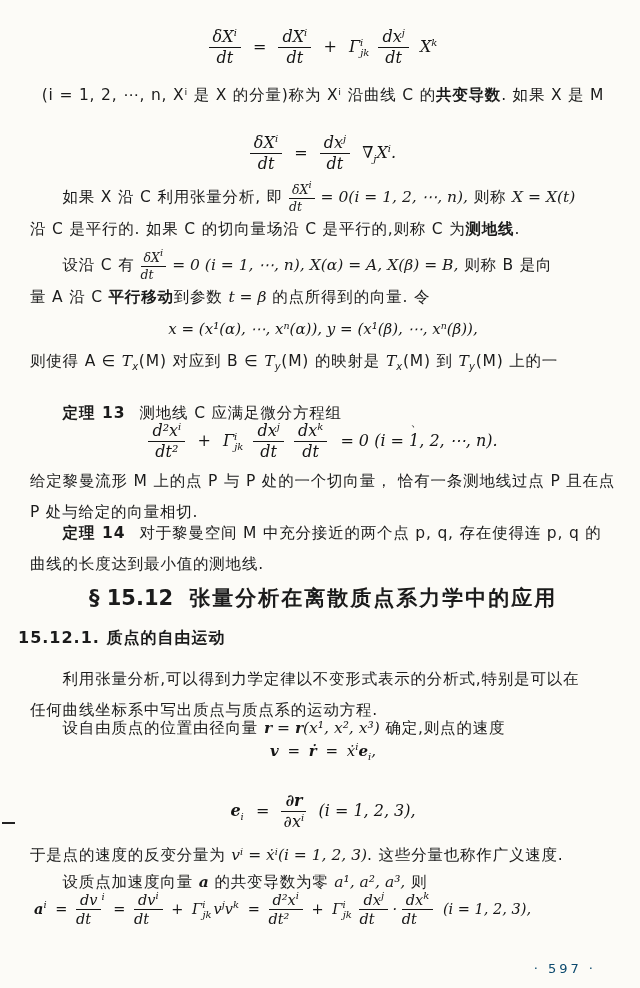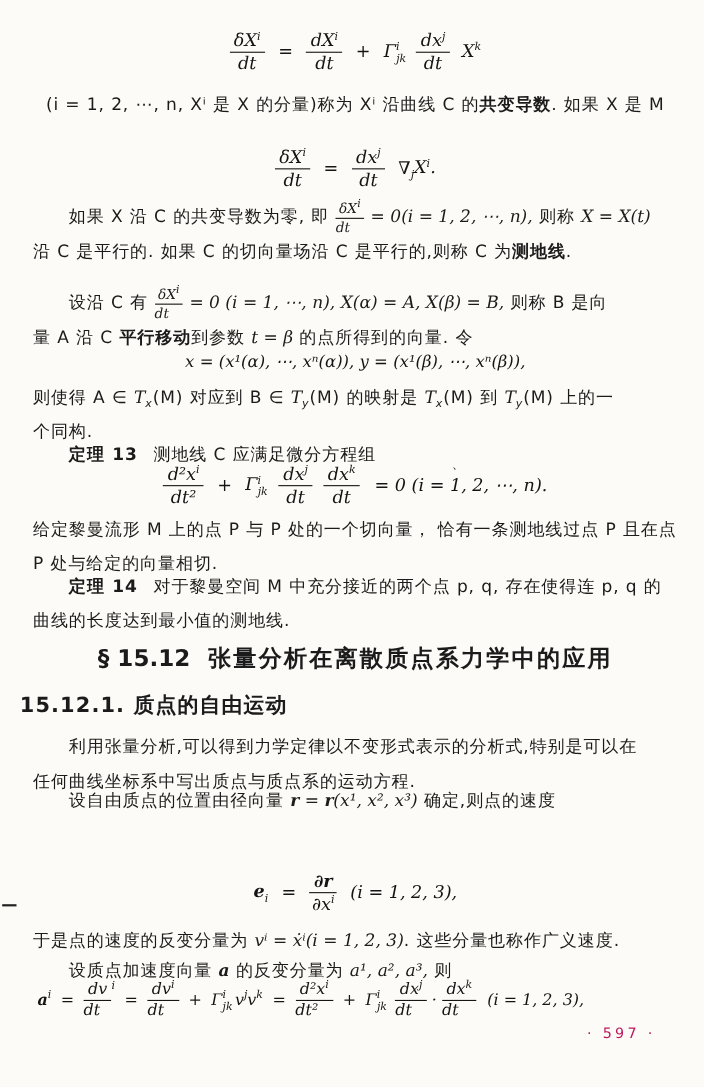--- a/index.html
+++ b/index.html
@@ -27,22 +27,22 @@
   sub { font-size:10px; line-height:0; vertical-align:-4px; font-style:italic; }
   sub.tk { margin-left:-3px; }
   .op { margin:0 7px; font-style:normal; }
   .op2 { margin:0 4px; font-style:normal; }
   .infrac { font-size:12.5px; vertical-align:-9px; margin:0 6px; }
   .infrac .fn { padding:0 3px 1px; border-bottom:1.2px solid #151515; }
   .thm-label { font-weight:bold; letter-spacing:1px; }
   .thm-text { margin-left:14px; }
   .section-title { text-align:center; font-weight:bold; font-size:21px; letter-spacing:2px; }
   .section-mark { margin-right:16px; letter-spacing:0; }
-  .subsection-title { font-weight:bold; font-size:19px; letter-spacing:1px; }
-  .pagenum { position:absolute; right:44px; bottom:40px; font-size:13px; letter-spacing:3px; color:#be185d; }
+  .subsection-title { font-weight:bold; font-size:16px; letter-spacing:1px; }
+  .pagenum { position:absolute; right:44px; bottom:12px; font-size:13px; letter-spacing:3px; color:#0c4a6e; }
   .margin-mark { position:absolute; left:2px; top:822px; width:13px; border-top:2.5px solid #222; }
   .stray { position:absolute; right:192px; top:8px; font-size:13px; color:#333; }
   .bigp { font-size:27px; font-style:normal; vertical-align:-6px; font-family:"DejaVu Serif",serif; }
 </style>
 </head>
 <body>
 
 <div class="page">
 
   <div class="blk display" style="top:28px;">
@@ -60,34 +60,33 @@
   </div>
 
   <div class="blk display" style="top:134px;">
     <span class="frac"><span class="fn"><span>δX</span><sup>i</sup></span><span class="fd">dt</span></span>
     <span class="op">=</span>
     <span class="frac"><span class="fn"><span>dx</span><sup>j</sup></span><span class="fd">dt</span></span>
     <span style="margin-left:7px;">∇</span><sub>j</sub><span>X</span><sup>i</sup><span>.</span>
   </div>
 
   <div class="blk para" style="top:182px;">
-    <div class="line ind"><span>如果 X 沿 C 的共变导数为零, 即</span><span class="frac infrac imath"><span class="fn"><span>δX</span><sup>i</sup></span><span class="fd">dt</span></span><span class="imath">= 0(i = 1, 2, ⋯, n),</span><span> 则称 </span><span class="imath">X = X(t)</span></div>
+    <div class="line ind"><span>如果 X 沿 C 利用张量分析, 即</span><span class="frac infrac imath"><span class="fn"><span>δX</span><sup>i</sup></span><span class="fd">dt</span></span><span class="imath">= 0(i = 1, 2, ⋯, n),</span><span> 则称 </span><span class="imath">X = X(t)</span></div>
     <div class="line"><span>沿 C 是平行的.  如果 C 的切向量场沿 C 是平行的,则称 C 为</span><b>测地线</b><span>.</span></div>
   </div>
 
-  <div class="blk para" style="top:260px;">
+  <div class="blk para" style="top:250px;">
     <div class="line ind"><span>设沿 C 有</span><span class="frac infrac imath"><span class="fn"><span>δX</span><sup>i</sup></span><span class="fd">dt</span></span><span class="imath">= 0 (i = 1, ⋯, n),  X(α) = A,  X(β) = B,</span><span>  则称 B 是向</span></div>
     <div class="line"><span>量 A 沿 C </span><b>平行移动</b><span>到参数  </span><span class="imath">t = β</span><span>  的点所得到的向量.  令</span></div>
   </div>
 
   <div class="blk display" style="top:320px; font-size:15px;">x = (x¹(α), ⋯, xⁿ(α)),  y = (x¹(β), ⋯, xⁿ(β)),</div>
 
   <div class="blk para" style="top:346px;">
     <div class="line"><span>则使得  A ∈ </span><span class="imath">T</span><sub>x</sub><span>(M)  对应到  B ∈ </span><span class="imath">T</span><sub>y</sub><span>(M)  的映射是  </span><span class="imath">T</span><sub>x</sub><span>(M)  到  </span><span class="imath">T</span><sub>y</sub><span>(M)  上的一</span></div>
-    <div class="line">个同构.</div>
   </div>
 
   <div class="blk para ind" style="top:398px;">
     <span class="thm-label">定理 13</span><span class="thm-text">测地线 C 应满足微分方程组</span>
     <span class="stray">、</span>
   </div>
 
   <div class="blk display" style="top:422px;">
     <span class="frac"><span class="fn"><span>d²x</span><sup>i</sup></span><span class="fd">dt²</span></span>
     <span class="op">+</span>
@@ -117,35 +116,42 @@
 
   <div class="blk para" style="top:712px;">
     <div class="line ind"><span>设自由质点的位置由径向量  </span><span class="imath vb">r</span><span class="imath"> = </span><span class="imath vb">r</span><span class="imath">(x¹, x², x³)</span><span>  确定,则点的速度</span></div>
   </div>
 
   <div class="blk para" style="top:664px;">
     <div class="line ind">利用张量分析,可以得到力学定律以不变形式表示的分析式,特别是可以在</div>
     <div class="line">任何曲线坐标系中写出质点与质点系的运动方程.</div>
   </div>
 
+  <div class="blk display" style="top:742px; font-size:15px;">
+    <span class="vb">v</span>
+    <span class="op2">=</span>
+    <span class="vb">ṙ</span>
+    <span class="op2">=</span>
+    <span>ẋ</span><sup>i</sup><span class="vb">e</span><sub>i</sub><span>,</span>
+  </div>
 
 
   <div class="blk display" style="top:792px;">
     <span class="vb">e</span><sub>i</sub>
     <span class="op">=</span>
     <span class="frac"><span class="fn vb">∂r</span><span class="fd"><span>∂x</span><sup>i</sup></span></span>
     <span style="margin-left:7px;">(i = 1, 2, 3),</span>
   </div>
 
   <div class="blk para" style="top:840px;">
     <div class="line"><span>于是点的速度的反变分量为  </span><span class="imath">vⁱ = ẋⁱ(i = 1, 2, 3)</span><span>.  这些分量也称作广义速度.</span></div>
   </div>
 
   <div class="blk para" style="top:866px;">
-    <div class="line ind"><span>设质点加速度向量 </span><span class="imath vb">a</span><span> 的反变分量为  </span><span class="imath">a¹, a², a³,</span><span>  则</span></div>
+    <div class="line ind"><span>设质点加速度向量 </span><span class="imath vb">a</span><span> 的共变导数为零  </span><span class="imath">a¹, a², a³,</span><span>  则</span></div>
   </div>
 
   <div class="blk display" style="top:892px; left:34px; right:14px; font-size:14.5px; text-align:left;">
     <span class="vb">a</span><sup>i</sup>
     <span class="op2">=</span>
     <span class="bigp"></span><span class="frac"><span class="fn">dv</span><span class="fd">dt</span></span><span class="bigp"></span><sup style="vertical-align:14px;">i</sup>
     <span class="op2">=</span>
     <span class="frac"><span class="fn"><span>dv</span><sup>i</sup></span><span class="fd">dt</span></span>
     <span class="op2">+</span>
     <span>Γ</span><sup>i</sup><sub class="tk">jk</sub><span style="margin-left:2px;">v</span><sup>j</sup><span>v</span><sup>k</sup>

